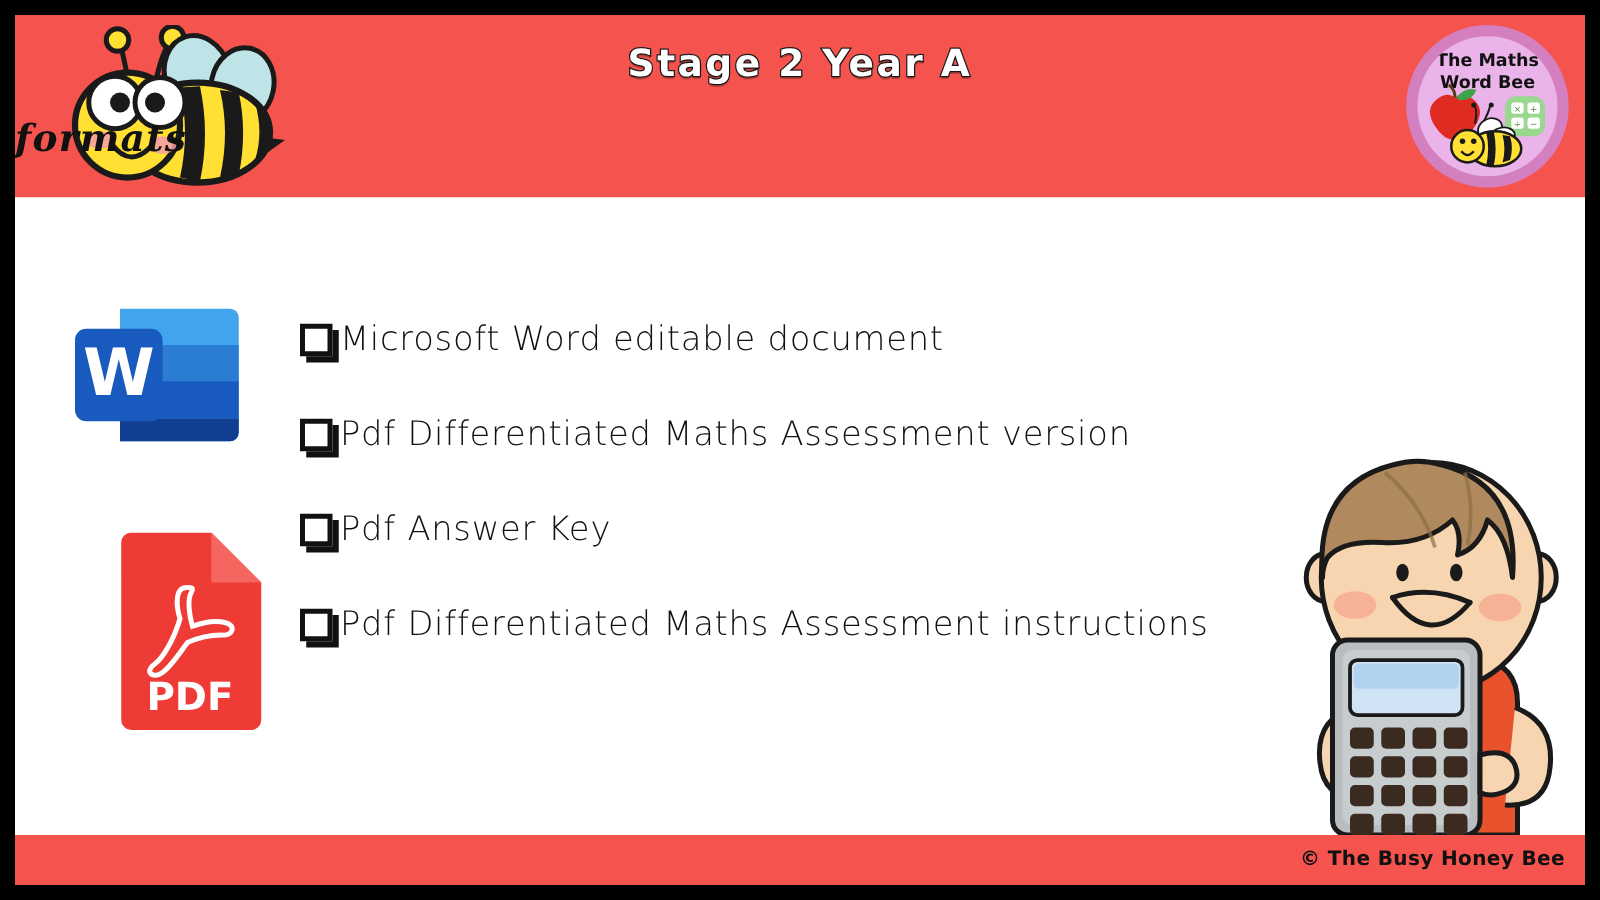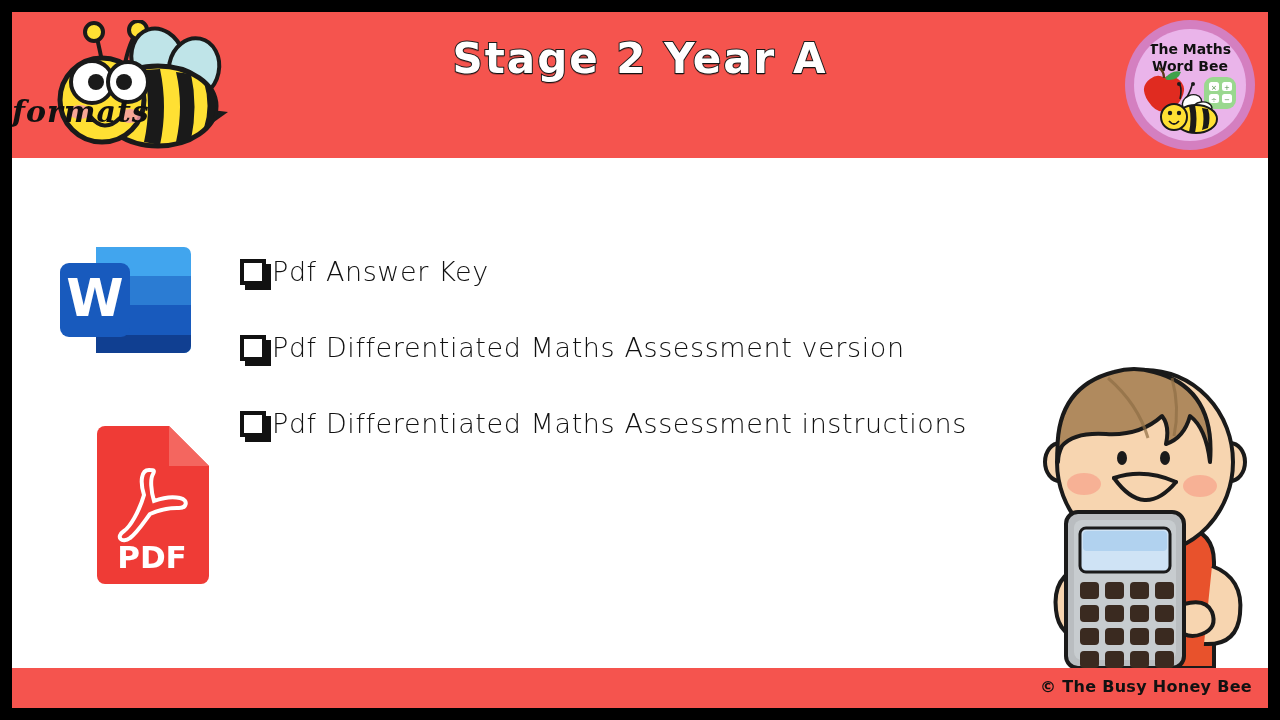--- a/index.html
+++ b/index.html
@@ -18,21 +18,21 @@
     width:1256px;height:696px;background:#ffffff;overflow:hidden;
   }
   
   .header{
     position:absolute;left:0;top:0;width:1256px;height:146px;
     background:#f5544e;
   }
   .title{
     position:absolute;left:0;top:22px;width:1256px;text-align:center;
     font-family:"DejaVu Sans", sans-serif;
-    font-weight:bold;font-size:42px;letter-spacing:2px;color:#ffffff;
+    font-weight:bold;font-size:30px;letter-spacing:2px;color:#ffffff;
     -webkit-text-stroke:2px #1b1b1b;
     paint-order:stroke fill;
     text-shadow:0 2px 0 rgba(0,0,0,0.25);
   }
   .subtitle{
     position:absolute;left:0;top:82px;width:1256px;text-align:left;
     font-family:"DejaVu Serif", serif;
     font-style:italic;font-weight:bold;font-size:30px;color:#111;
     letter-spacing:1px;
   }
@@ -191,25 +191,29 @@
       <path d="M10 8 a8 8 0 0 1 8 -8 h64 l40 40 v110 a8 8 0 0 1 -8 8 h-96 a8 8 0 0 1 -8 -8 z" fill="#ef3b36"></path>
       <path d="M82 0 l40 40 h-40 z" fill="#f4665f"></path>
 
       <path d="M62 44 c-8 0 -9 12 -5 25 c-5 17 -14 32 -20 36 c-9 6 -2 13 6 7 c7 -5 14 -16 20 -24 c9 -4 19 -6 27 -6 c10 1 12 -8 3 -10 c-8 -2 -18 0 -26 3 c-3 -10 -4 -22 -1 -27 c2 -4 1 -4 -4 -4z" fill="none" stroke="#ffffff" stroke-width="4"></path>
       <text x="65" y="142" font-size="31" font-weight="bold" text-anchor="middle" fill="#ffffff" font-family="DejaVu Sans, sans-serif">PDF</text>
     </svg>
 
     <div class="list">
       <div class="item">
         <span class="cbox"></span>
+        <span class="item-label">Microsoft Word editable document</span>
+      </div>
+      <div class="item">
+        <span class="cbox"></span>
+        <span class="item-label">Pdf Differentiated Maths Assessment version</span>
+      </div>
+      <div class="item">
+        <span class="cbox"></span>
         <span class="item-label">Pdf Answer Key</span>
-      </div>
-      <div class="item">
-        <span class="cbox"></span>
-        <span class="item-label">Pdf Differentiated Maths Assessment version</span>
       </div>
       <div class="item">
         <span class="cbox"></span>
         <span class="item-label">Pdf Differentiated Maths Assessment instructions</span>
       </div>
     </div>
 
     <svg class="boy" viewBox="0 0 250 302">
 
       <path d="M58 196 q0 -30 30 -36 h74 q30 6 30 36 v106 h-134 z" fill="#e8522c" stroke="#1a1a1a" stroke-width="4"></path>

